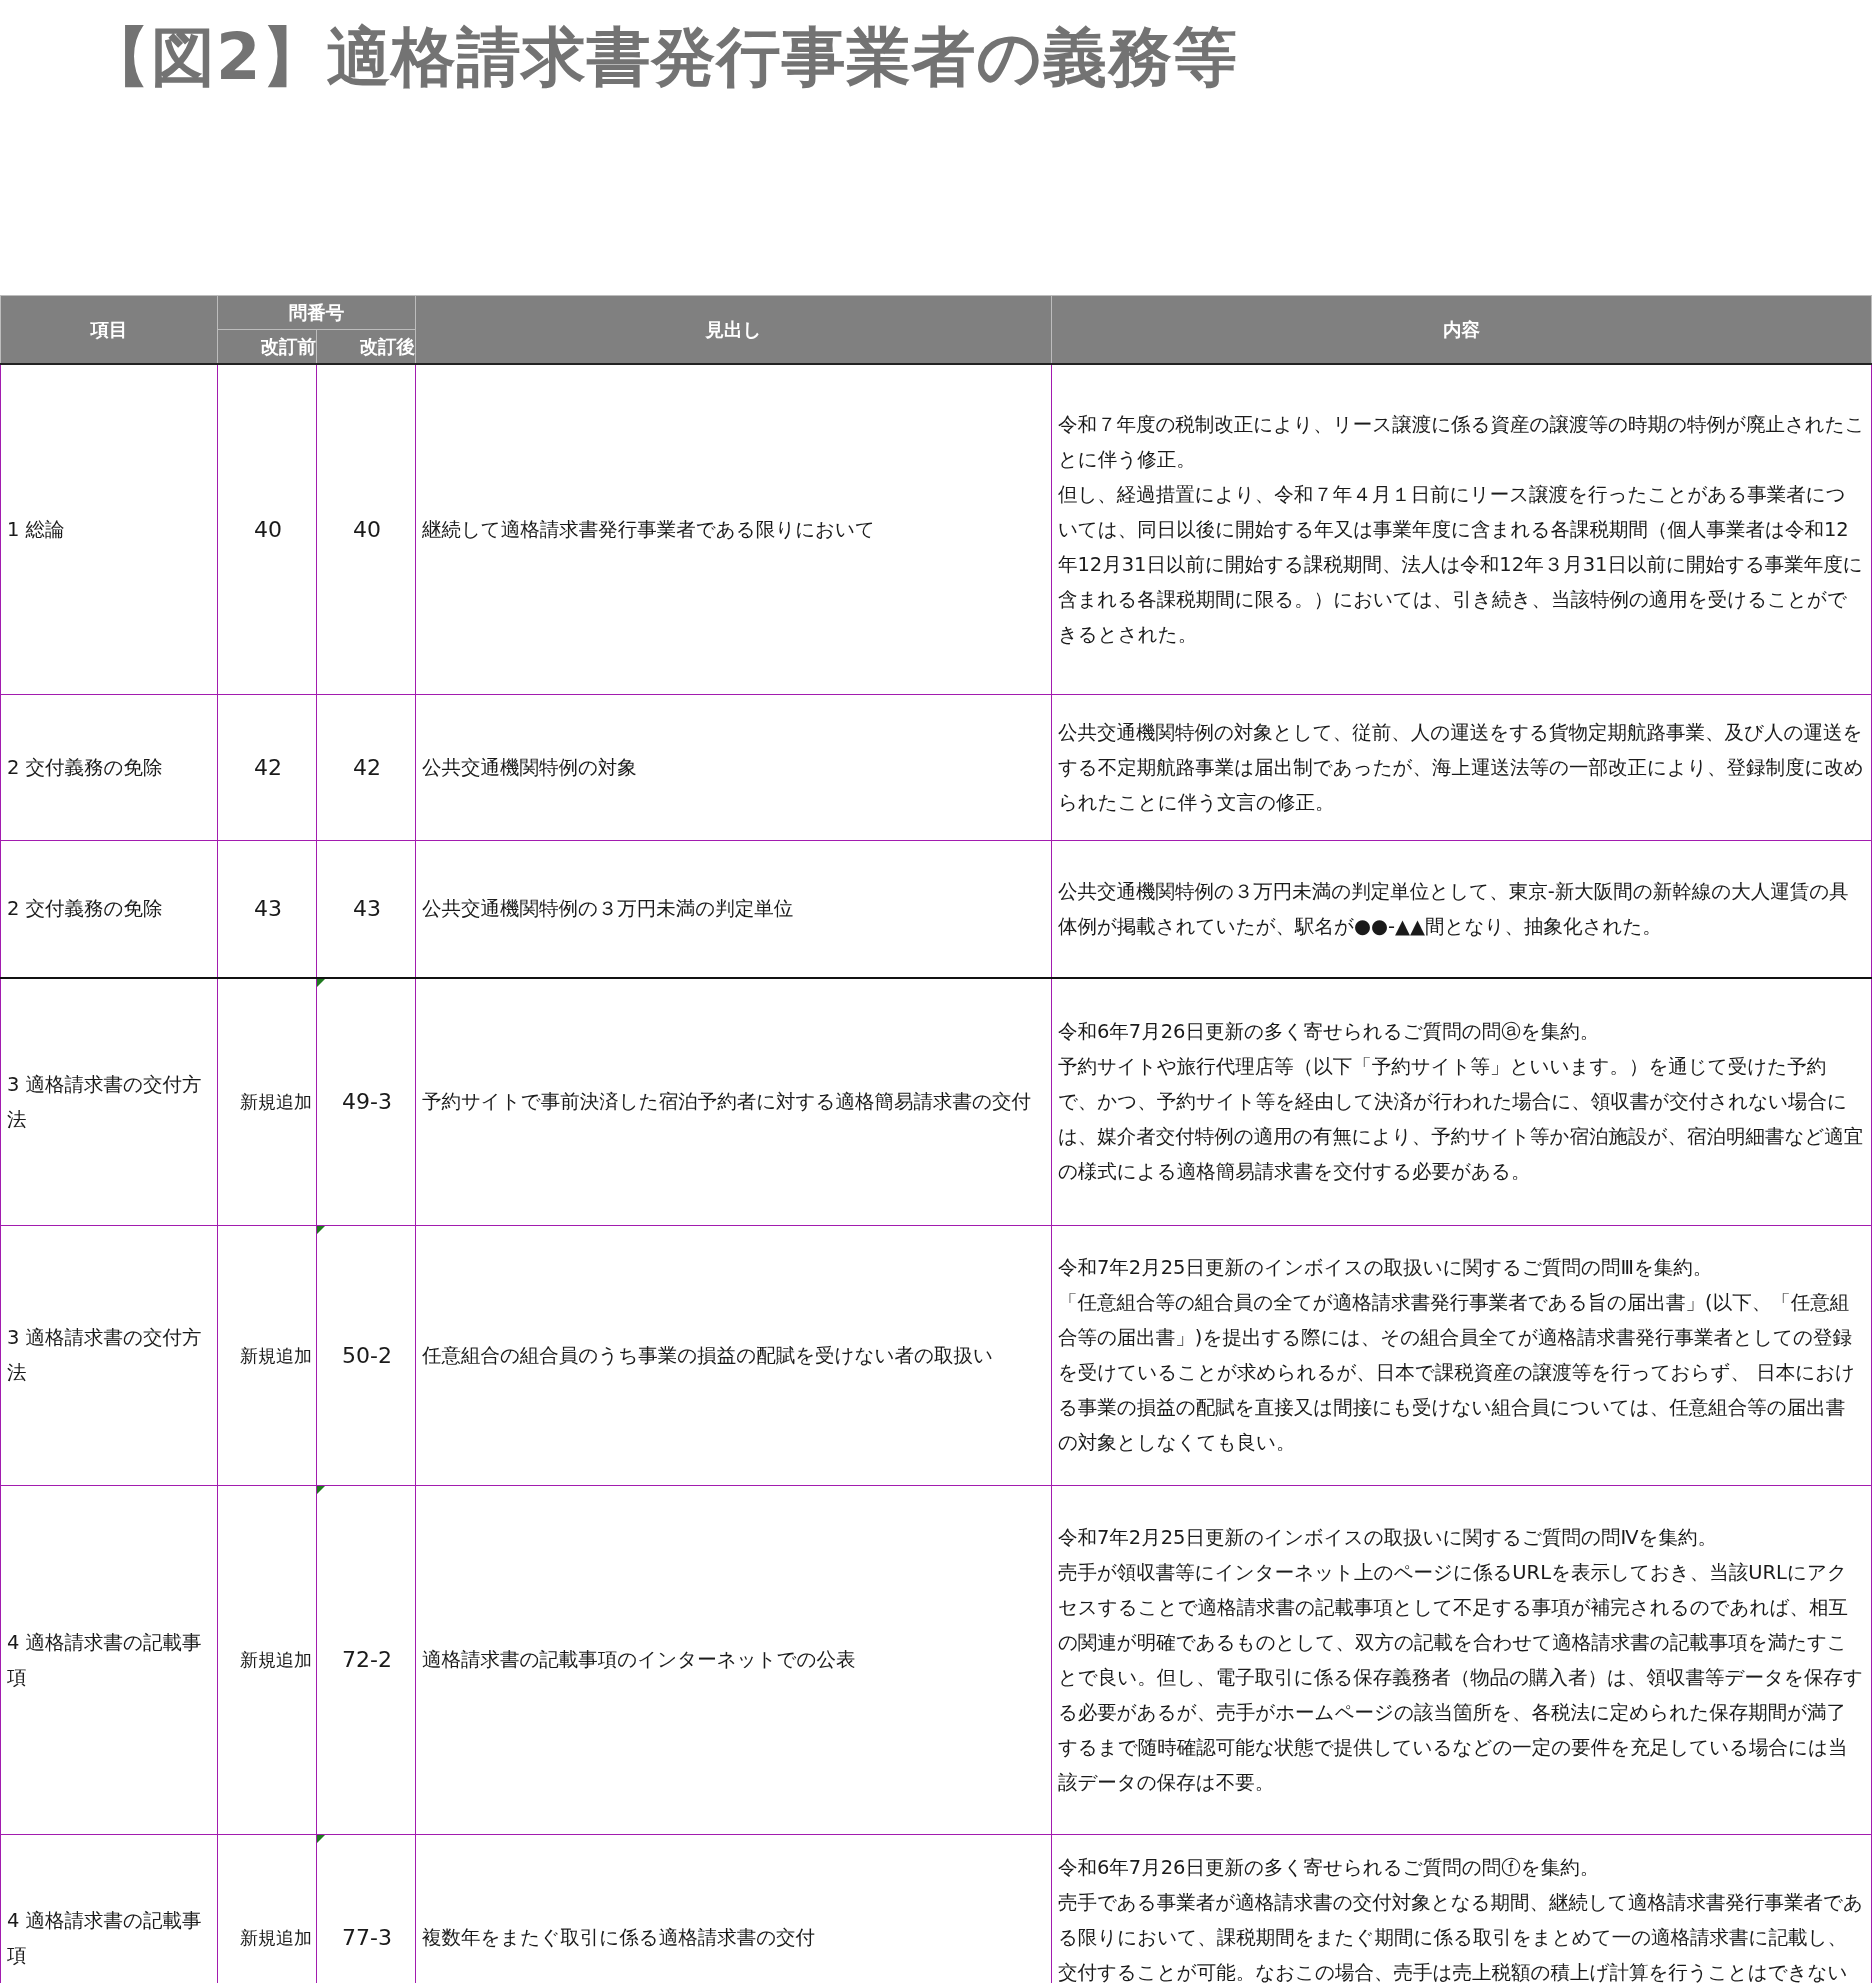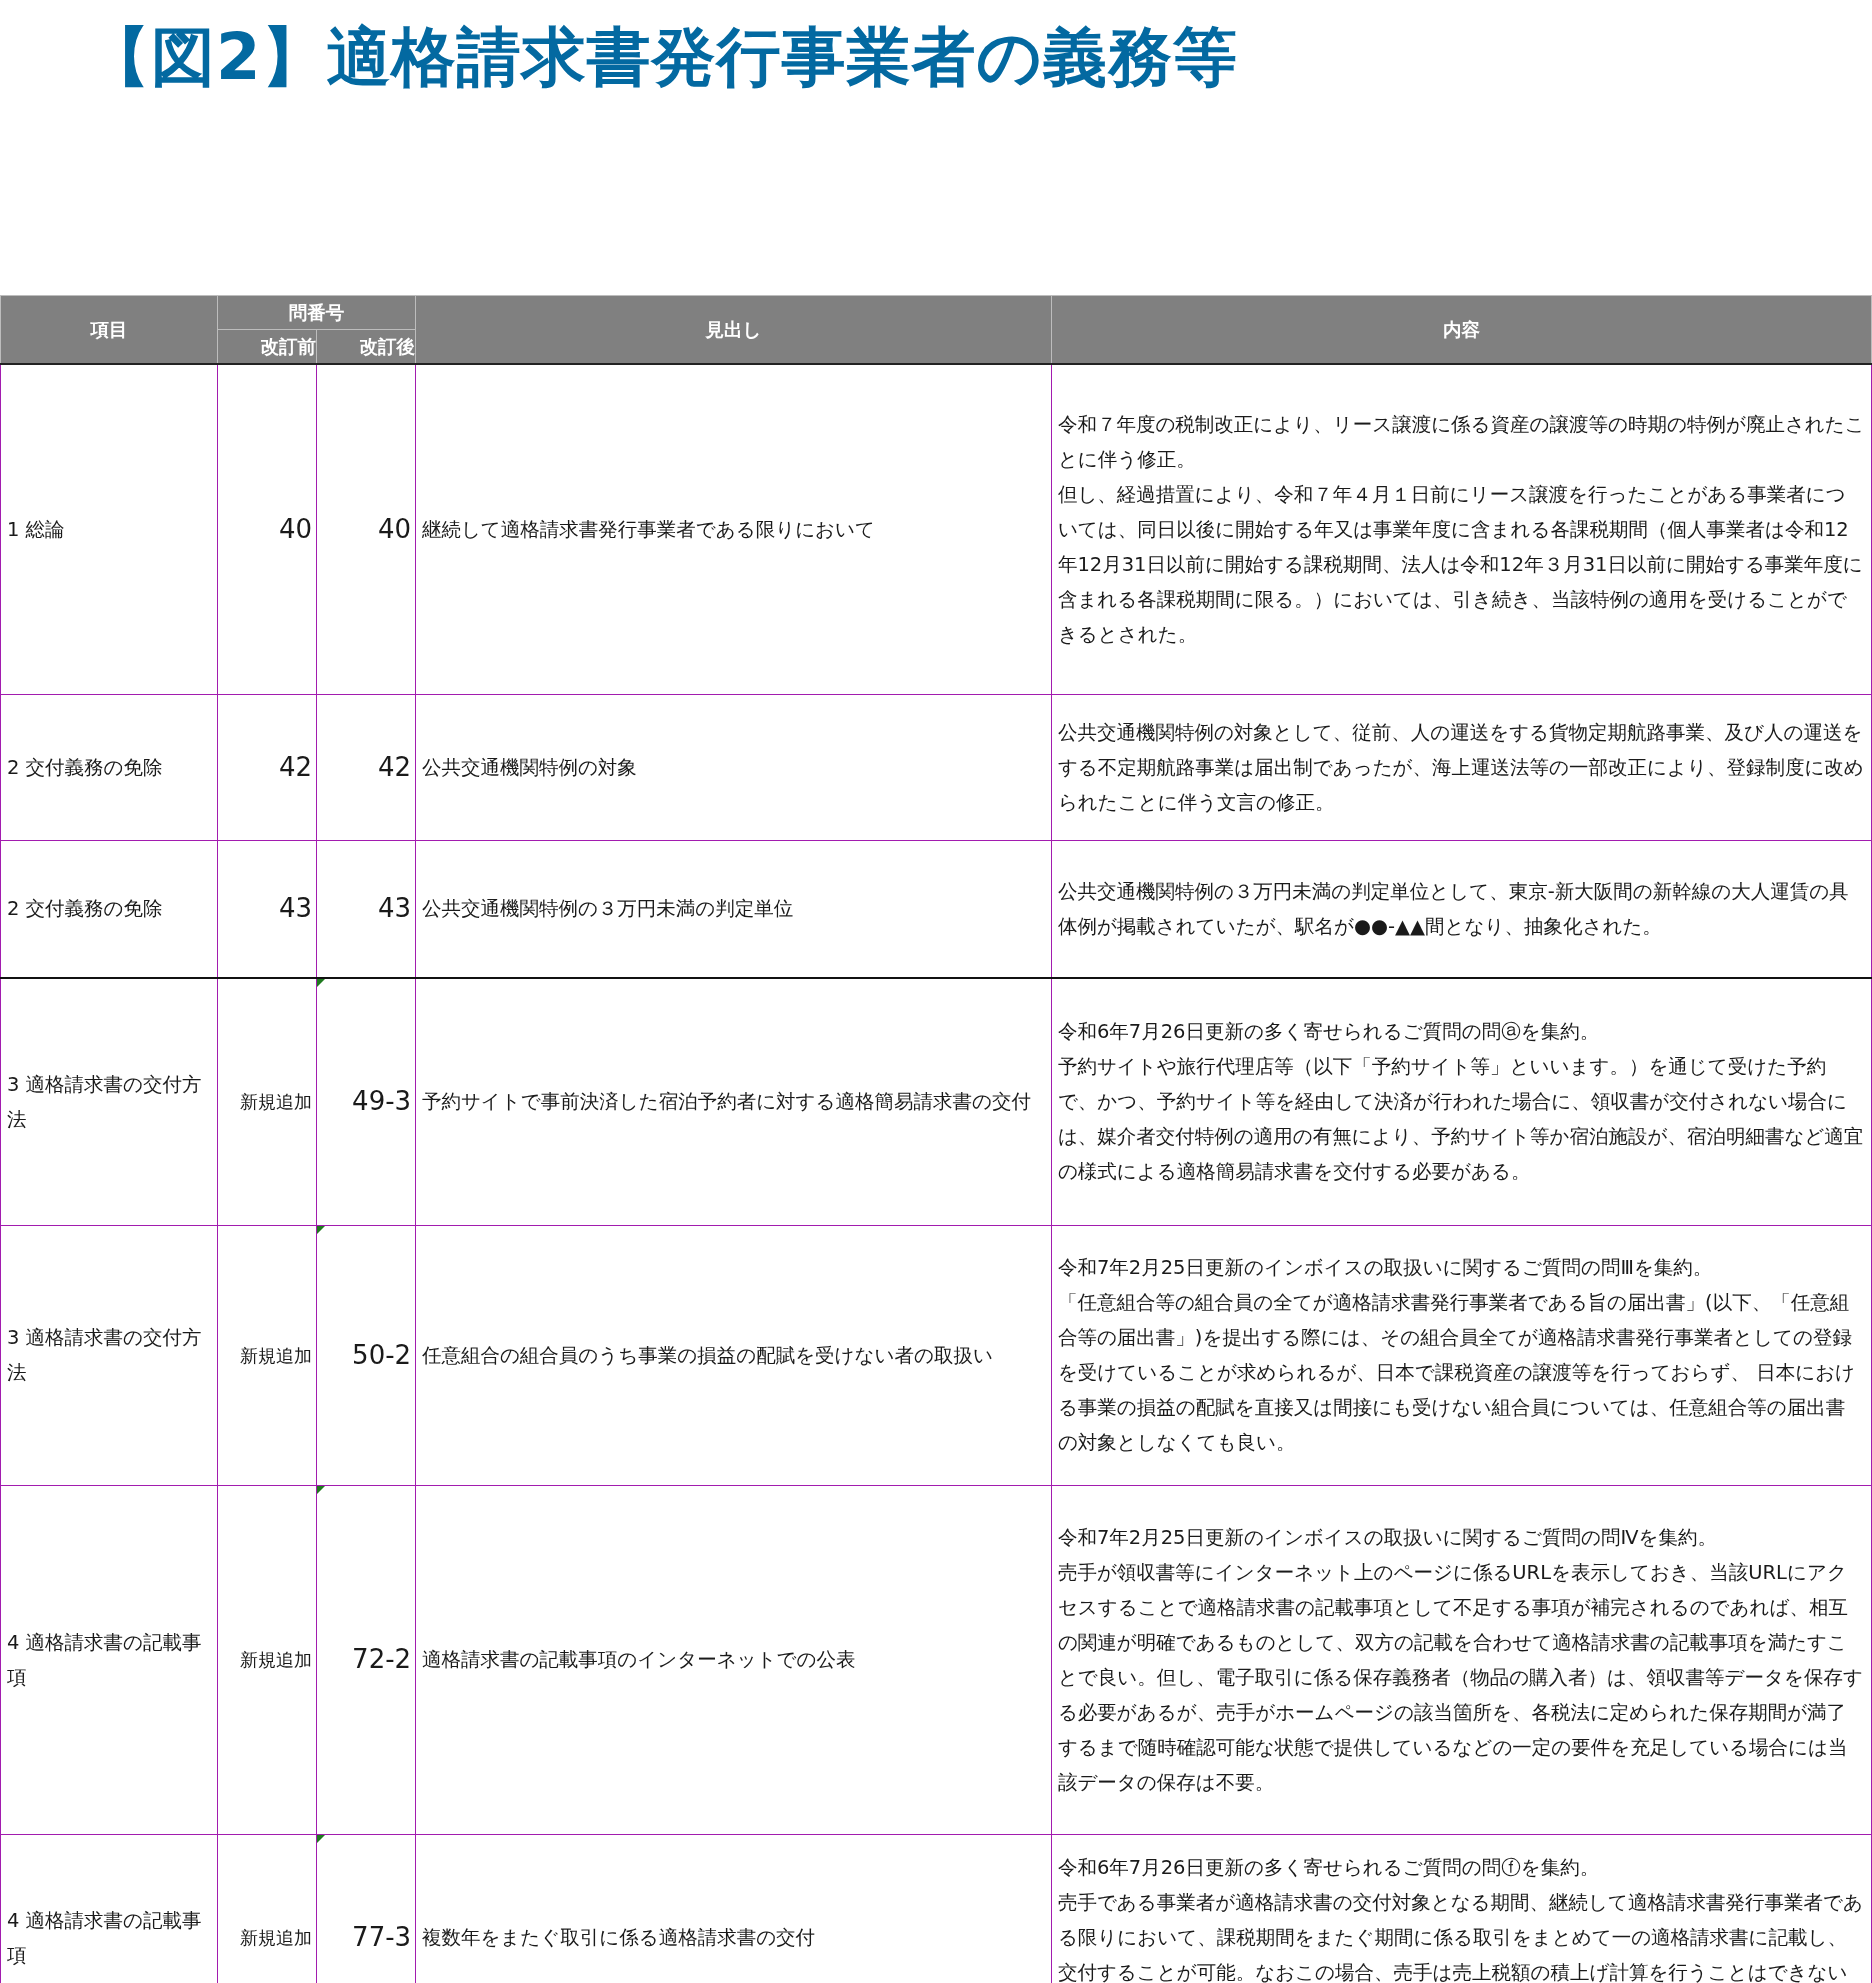--- a/index.html
+++ b/index.html
@@ -1,31 +1,31 @@
 <!DOCTYPE html>
 <html><head>
 <meta charset="utf-8">
 <style>
   html, body { margin:0; padding:0; background:#ffffff; }
   body { width:1872px; height:1984px; position:relative; overflow:hidden;
          font-family:"DejaVu Sans","Liberation Sans",sans-serif; color:#1a1a1a; }
   .title { position:absolute; left:86px; top:13.7px; font-size:64px; font-weight:bold;
-           letter-spacing:1px; color:#0369a1; line-height:86px; white-space:nowrap; }
+           letter-spacing:1px; color:#737373; line-height:86px; white-space:nowrap; }
   table.grid { position:absolute; left:0; top:295px; width:1871px; border-collapse:collapse;
                table-layout:fixed; }
   table.grid col.c1 { width:217px; } table.grid col.c2 { width:99px; }
   table.grid col.c3 { width:99px; } table.grid col.c4 { width:636px; }
   table.grid col.c5 { width:820px; }
   th { background:#808080; color:#ffffff; font-weight:bold; font-size:18.5px;
        border:1px solid #bdbdbd; padding:0; text-align:center; vertical-align:middle; }
   th.top { height:33px; } th.sub { height:33px;text-align:right; }
   thead tr:last-child th, thead th.full { border-bottom:2.9px solid #222; }
   td { border:1px solid #a21caf; font-size:19.5px; line-height:35px; vertical-align:middle;
        padding:0 3.9px 0 5.9px; }
-  td.num { text-align:right; font-size:26px; position:relative; }
+  td.num { text-align:center; font-size:22px; position:relative; }
   td.small { text-align:right; font-size:18px; }
   td.content { padding:7.8px 5.9px 7.8px 5.9px; line-height:35px; font-size:19.5px; }
   tr.thick-bottom td { border-bottom:2px solid #111; }
   .flag { position:absolute; left:0; top:0; width:0; height:0;
           border-top:8.8px solid #1f7a1f; border-right:8.8px solid transparent; }
   .content-line { display:block; }
 </style>
 </head>
 <body>
 

